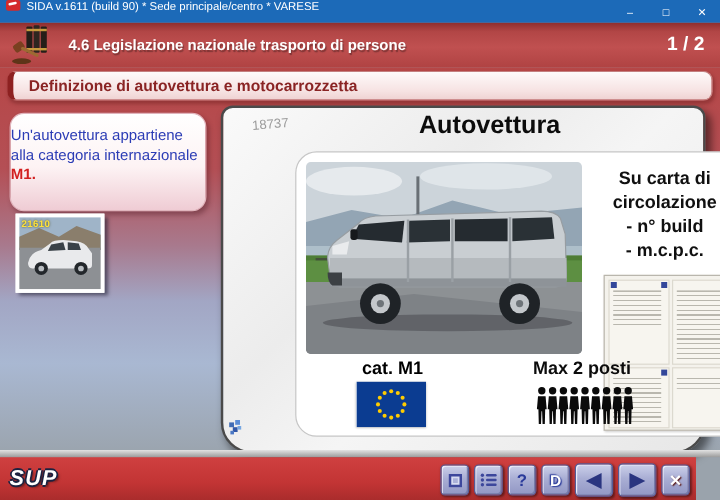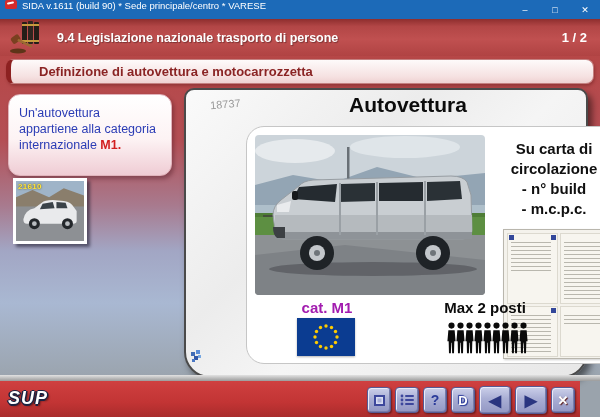--- a/index.html
+++ b/index.html
@@ -17,40 +17,40 @@
   .win-btn { width:30px; height:100%; display:flex; align-items:center; justify-content:center;
     font-size:9px; color:#fff; cursor:default; }
 
   
   .header { position:absolute; left:0; top:19px; width:600px; height:37px;
     background:linear-gradient(180deg,#8e2e2e 0%,#b24646 20%,#c05050 55%,#b04343 100%); }
   .gavel { position:absolute; left:9px; top:1px; }
   .header-title { position:absolute; left:57px; top:0; height:37px; display:flex; align-items:center;
     color:#fff; font-size:12.5px; font-weight:bold; text-shadow:1px 1px 1px rgba(0,0,0,.35); }
   .page-ind { position:absolute; right:13px; top:0; height:37px; display:flex; align-items:center;
-    color:#fff; font-size:13px; font-weight:bold; }
+    color:#fff; font-size:16px; font-weight:bold; }
 
   
   .stage { position:absolute; left:0; top:56px; width:600px; height:325px;
     background:linear-gradient(180deg,#b64747 0%,#b44f55 26%,#a87a8e 46%,#a2a6c4 60%,#a9b8d2 76%,#9aa3ac 100%); }
   .gray-strip { position:absolute; left:0; bottom:0; width:600px; height:6px;
     background:linear-gradient(180deg,#e2e2e2,#9b9b9b); }
 
   
   .subtitle { position:absolute; left:6px; top:3px; width:588px; height:25px; border-radius:8px;
     background:linear-gradient(180deg,#fefafa 0%,#f6e2e2 70%,#efd2d2 100%);
     border:1px solid #c48080; border-left:5px solid #8d2121;
-    display:flex; align-items:center; padding-left:28px;
+    display:flex; align-items:center; padding-left:13px;
     color:#8a2424; font-size:13px; font-weight:bold; box-shadow:1px 2px 3px rgba(90,20,20,.35); }
 
   
   .note-box { position:absolute; left:8px; top:38px; width:164px; height:82px; border-radius:12px;
     background:linear-gradient(180deg,#ffffff 0%,#fdf3f4 55%,#efccd4 100%);
     border:1px solid #e0b4bc; box-shadow:2px 3px 4px rgba(70,20,30,.4);
-    padding:10px 10px; color:#2b3cb5; font-size:12.5px; line-height:1.28; }
+    padding:10px 0; color:#2b3cb5; font-size:12.5px; line-height:1.28; }
   .note-box .hl { color:#d21f1f; font-weight:bold; }
 
   
   .thumbs { position:absolute; left:13px; top:122px; display:flex; gap:8px; }
   .thumb { width:74px; height:66px; background:#fff; border:3px solid #fff;
     box-shadow:3px 3px 3px rgba(20,20,40,.55); position:relative; cursor:pointer; }
   .thumb svg { display:block; width:100%; height:100%; }
   .thumb-num { position:absolute; left:2px; top:1px; color:#ffe23a; font-size:8px; font-weight:bold;
     text-shadow:0 0 2px rgba(60,60,0,.9); letter-spacing:.3px; }
 
@@ -73,21 +73,21 @@
     background:#f4f2ec; border:1px solid #b9b6ad; box-shadow:1px 1px 2px rgba(0,0,0,.2);
     display:grid; grid-template-columns:1fr 1fr; grid-template-rows:58% 42%; gap:2px; padding:3px; }
   .doc-cell { position:relative; background:#f7f5ef; border:1px solid #dcd9cf; overflow:hidden; }
   .doc-cell .stamp { position:absolute; width:5px; height:5px; background:#33479a; top:1px; }
   .doc-cell .stamp.l { left:1px; } .doc-cell .stamp.r { right:1px; }
   .doc-lines { position:absolute; left:3px; right:6px; top:8px; bottom:3px;
     background:repeating-linear-gradient(180deg,#b9b7ae 0 1px,transparent 1px 4px); }
   .doc-lines.half { bottom:45%; }
   .doc-lines.short { bottom:65%; }
   .cat-label { position:absolute; left:18px; top:172px; width:124px; text-align:center;
-    font-size:15px; font-weight:bold; color:#a21caf; }
+    font-size:15px; font-weight:bold; color:#000000; }
   .eu-flag { position:absolute; left:50px; top:191px; width:58px; height:38px;
     box-shadow:0 1px 2px rgba(0,0,0,.3); }
   .seats-label { position:absolute; left:150px; top:172px; width:176px; text-align:center;
     font-size:15px; font-weight:bold; color:#0c0c0c; }
   .seats-row { position:absolute; left:152px; top:192px; width:176px; height:40px;
     display:flex; justify-content:center; }
   .seats-row svg { margin:0 -1px; }
   .watermark { position:absolute; left:4px; top:258px; opacity:.9; }
 
   
@@ -130,21 +130,21 @@
         <rect x="13" y="2" width="5" height="22" rx="1" fill="#241e18"></rect>
         <rect x="19" y="1" width="5" height="23" rx="1" fill="#2e2620"></rect>
         <rect x="25" y="2" width="5" height="22" rx="1" fill="#241e18"></rect>
         <rect x="13" y="4" width="17" height="2" fill="#c79a3e"></rect>
         <rect x="13" y="20" width="17" height="2" fill="#c79a3e"></rect>
         <rect x="2" y="16" width="9" height="7" rx="2" fill="#7a4020" transform="rotate(-35 6 19)"></rect>
         <rect x="8" y="22" width="16" height="2.6" rx="1.3" fill="#9c6a32" transform="rotate(25 16 23)"></rect>
         <ellipse cx="9" cy="31" rx="8" ry="2.4" fill="#5e3418"></ellipse>
       </svg>
     </span>
-    <span class="header-title">9.4 Legislazione nazionale trasporto di persone</span>
+    <span class="header-title">4.6 Legislazione nazionale trasporto di persone</span>
     <span class="page-ind">1 / 2</span>
   </div>
 
   <div class="stage">
 
     <div class="subtitle">Definizione di autovettura e motocarrozzetta</div>
 
     <div class="note-box">
       <span>Un'autovettura appartiene alla categoria internazionale </span><span class="hl">M1.</span>
     </div>

